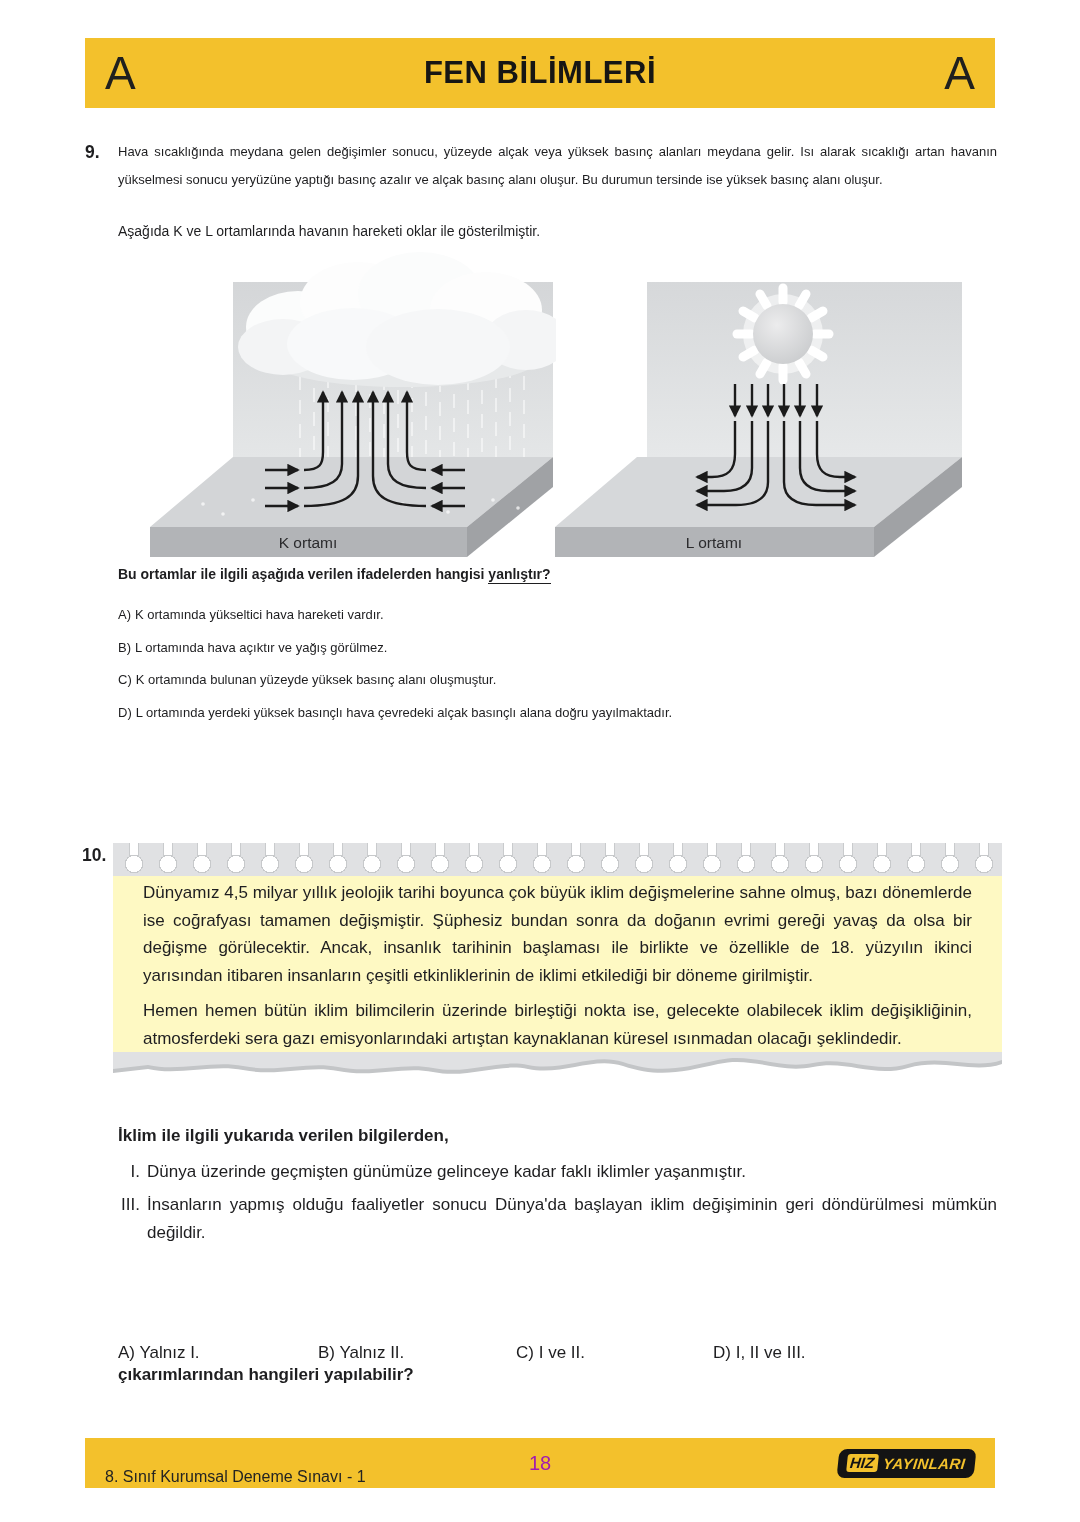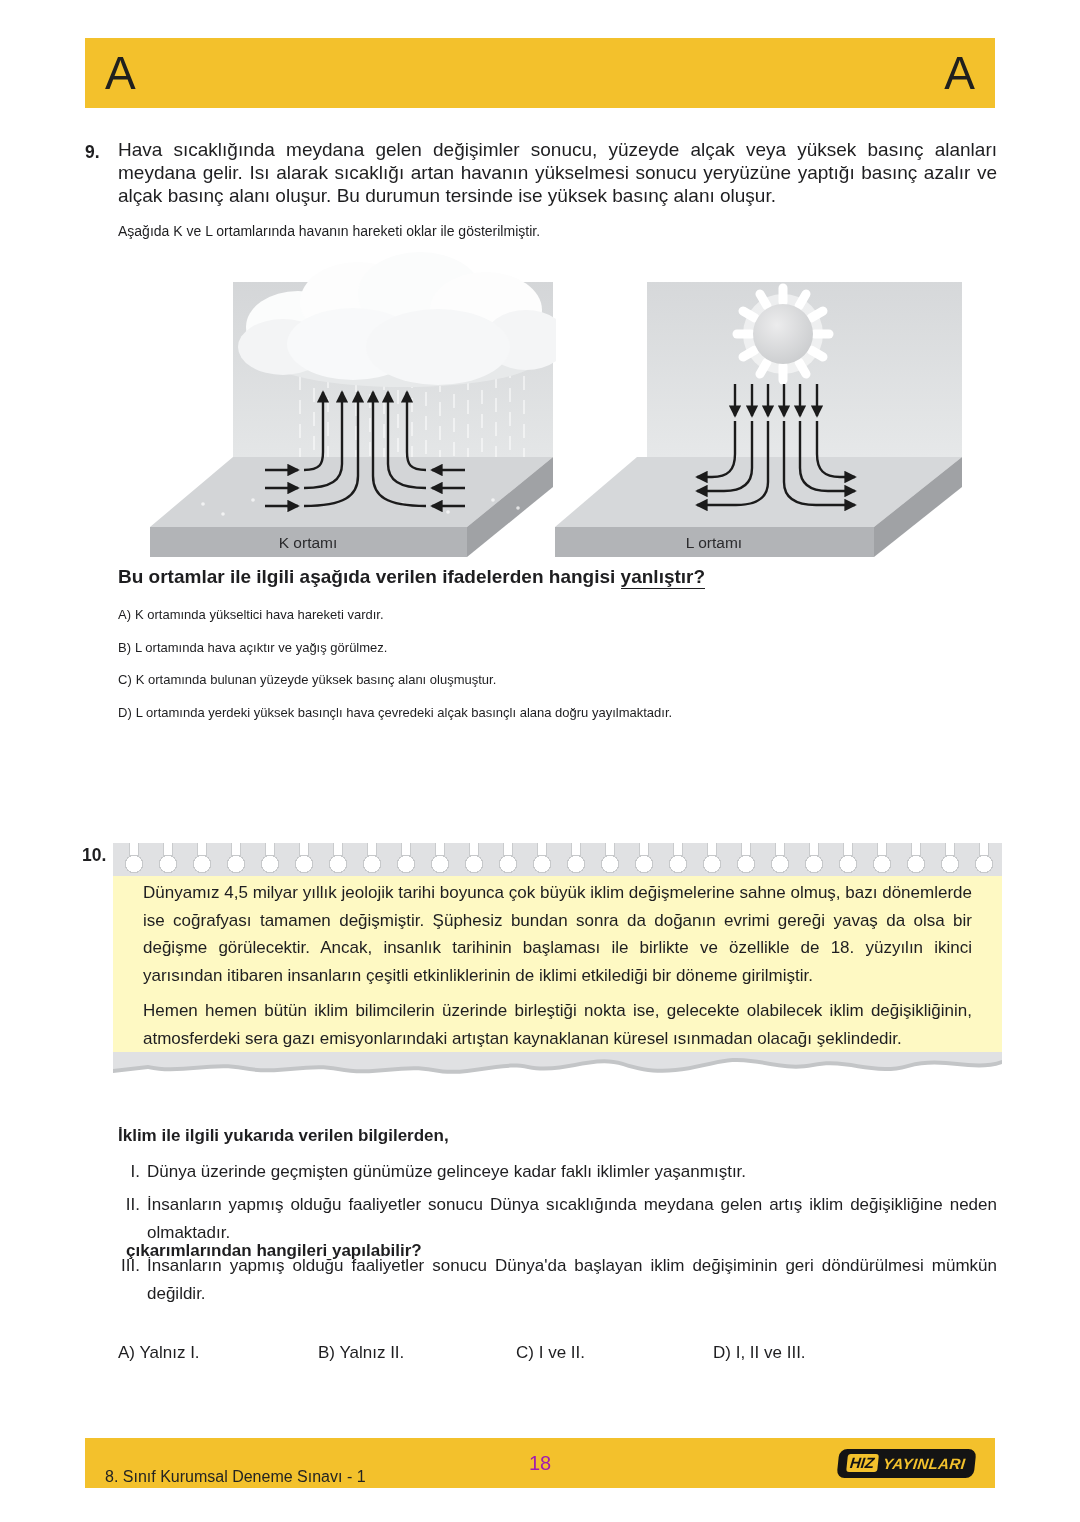--- a/index.html
+++ b/index.html
@@ -39,21 +39,21 @@
   }
   .header-title {
     font-size: 31px;
     font-weight: 700;
     letter-spacing: 0.5px;
     color: #161614;
   }
 
   
   .qnum { font-weight: 700; font-size: 17.5px; }
-  .body-text { font-size: 19px; line-height: 23px; text-align: justify; }
+  .body-text { font-size: 13px; line-height: 28px; text-align: justify; }
   .bold-line { font-size: 17px; font-weight: 700; }
 
   #q9 {
     position: absolute; top: 138px; left: 85px; width: 912px;
     display: flex;
   }
   #q9 .qnum { width: 33px; flex: none; line-height: 28px; }
   #q9-caption {
     position: absolute; top: 223px; left: 118px; width: 879px;
     font-size: 14px;
@@ -62,21 +62,21 @@
   
   #figures { position: absolute; top: 252px; left: 148px; width: 820px; height: 312px; }
   #fig-k { position: absolute; left: 0; top: 0; }
   #fig-l { position: absolute; left: 404px; top: 6px; }
   svg text {
     font-family: "Liberation Sans", "DejaVu Sans", sans-serif;
     font-size: 15.5px;
     fill: #2b2b2d;
   }
 
-  #q9-question { position: absolute; top: 566px; left: 118px; width: 879px; font-size: 19px; }
+  #q9-question { position: absolute; top: 566px; left: 118px; width: 879px; font-size: 14px; }
   #q9-question .u { border-bottom: 1.6px solid #1e1e20; padding-bottom: 1px; }
 
   #q9-options { position: absolute; top: 603px; left: 118px; width: 879px; }
   .option-line { font-size: 13px; line-height: 24px; margin-bottom: 8.5px; white-space: nowrap; }
   .option-line .opt-label { margin-right: 4px; }
 
   
   #q10-num { position: absolute; top: 845px; left: 82px; }
   #paper { position: absolute; top: 843px; left: 113px; width: 889px; }
   .paper-top {
@@ -102,21 +102,21 @@
   .statement {
     display: grid;
     grid-template-columns: 27px 1fr;
     column-gap: 7px;
     font-size: 17px;
     line-height: 28px;
     margin-bottom: 5px;
     text-align: justify;
   }
   .statement .numeral { text-align: right; }
-  #q10-question { position: absolute; top: 1241px; left: 118px; margin-left: 8px; }
+  #q10-question { position: absolute; top: 1365px; left: 118px; }
   #q10-options { position: absolute; top: 1343px; left: 118px; width: 879px; display: flex; }
   #q10-options .opt { font-size: 17px; }
   #q10-options .opt:nth-child(1) { width: 200px; }
   #q10-options .opt:nth-child(2) { width: 198px; }
   #q10-options .opt:nth-child(3) { width: 197px; }
 
   
   #footer {
     top: 1438px;
     height: 50px;
@@ -158,20 +158,21 @@
     line-height: 17px;
   }
 </style>
 </head>
 <body>
 
 <div id="page">
 
   <div id="header" class="band">
     <span class="booklet-letter">A</span>
+    <span class="header-title">FEN BİLİMLERİ</span>
     <span class="booklet-letter">A</span>
   </div>
 
   <div id="q9">
     <span class="qnum">9.</span>
     <p class="body-text">Hava sıcaklığında meydana gelen değişimler sonucu, yüzeyde alçak veya yüksek basınç alanları meydana gelir. Isı alarak sıcaklığı artan havanın yükselmesi sonucu yeryüzüne yaptığı basınç azalır ve alçak basınç alanı oluşur. Bu durumun tersinde ise yüksek basınç alanı oluşur.</p>
   </div>
 
   <p id="q9-caption">Aşağıda K ve L ortamlarında havanın hareketi oklar ile gösterilmiştir.</p>
 
@@ -349,24 +350,20 @@
   </div>
 
   <p id="q10-leadin" class="bold-line">İklim ile ilgili yukarıda verilen bilgilerden,</p>
 
   <div id="q10-statements">
     <div class="statement">
       <span class="numeral">I.</span>
       <span>Dünya üzerinde geçmişten günümüze gelinceye kadar faklı iklimler yaşanmıştır.</span>
     </div>
     <div class="statement">
-      <span class="numeral">II.</span>
-      <span>İnsanların yapmış olduğu faaliyetler sonucu Dünya sıcaklığında meydana gelen artış iklim değişikliğine neden olmaktadır.</span>
-    </div>
-    <div class="statement">
       <span class="numeral">III.</span>
       <span>İnsanların yapmış olduğu faaliyetler sonucu Dünya'da başlayan iklim değişiminin geri döndürülmesi mümkün değildir.</span>
     </div>
   </div>
 
   <p id="q10-question" class="bold-line">çıkarımlarından hangileri yapılabilir?</p>
 
   <div id="q10-options">
     <span class="opt">
       <span class="opt-label">A)</span> <span>Yalnız I.</span>

